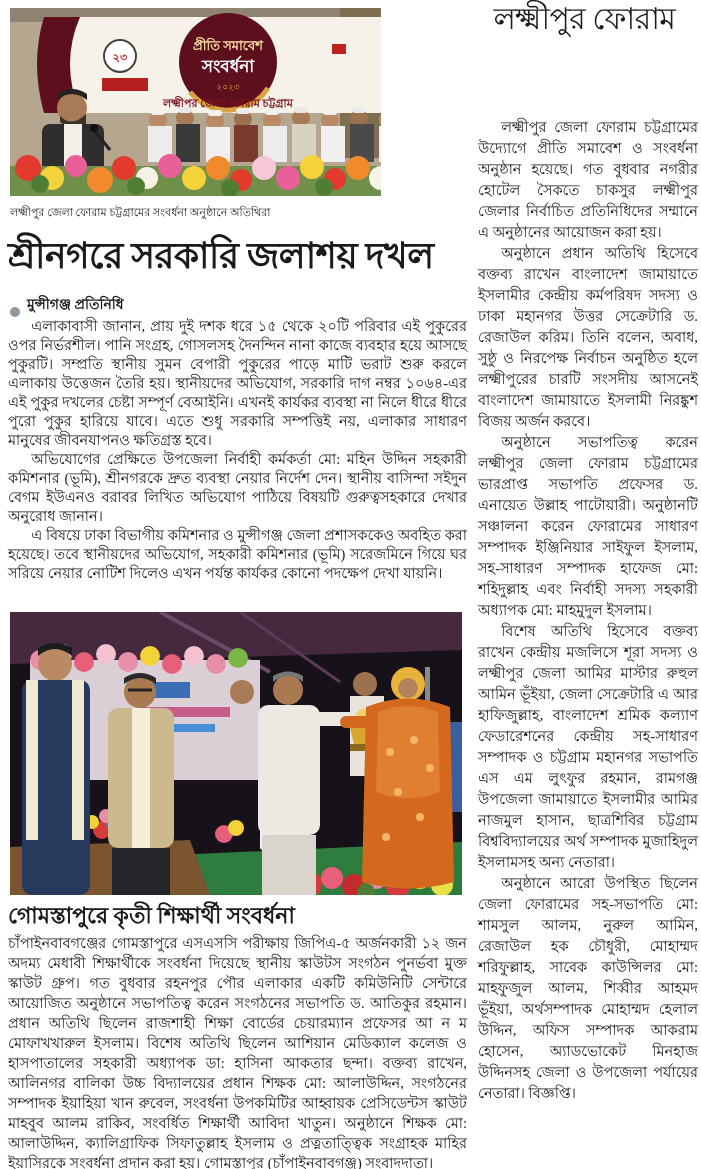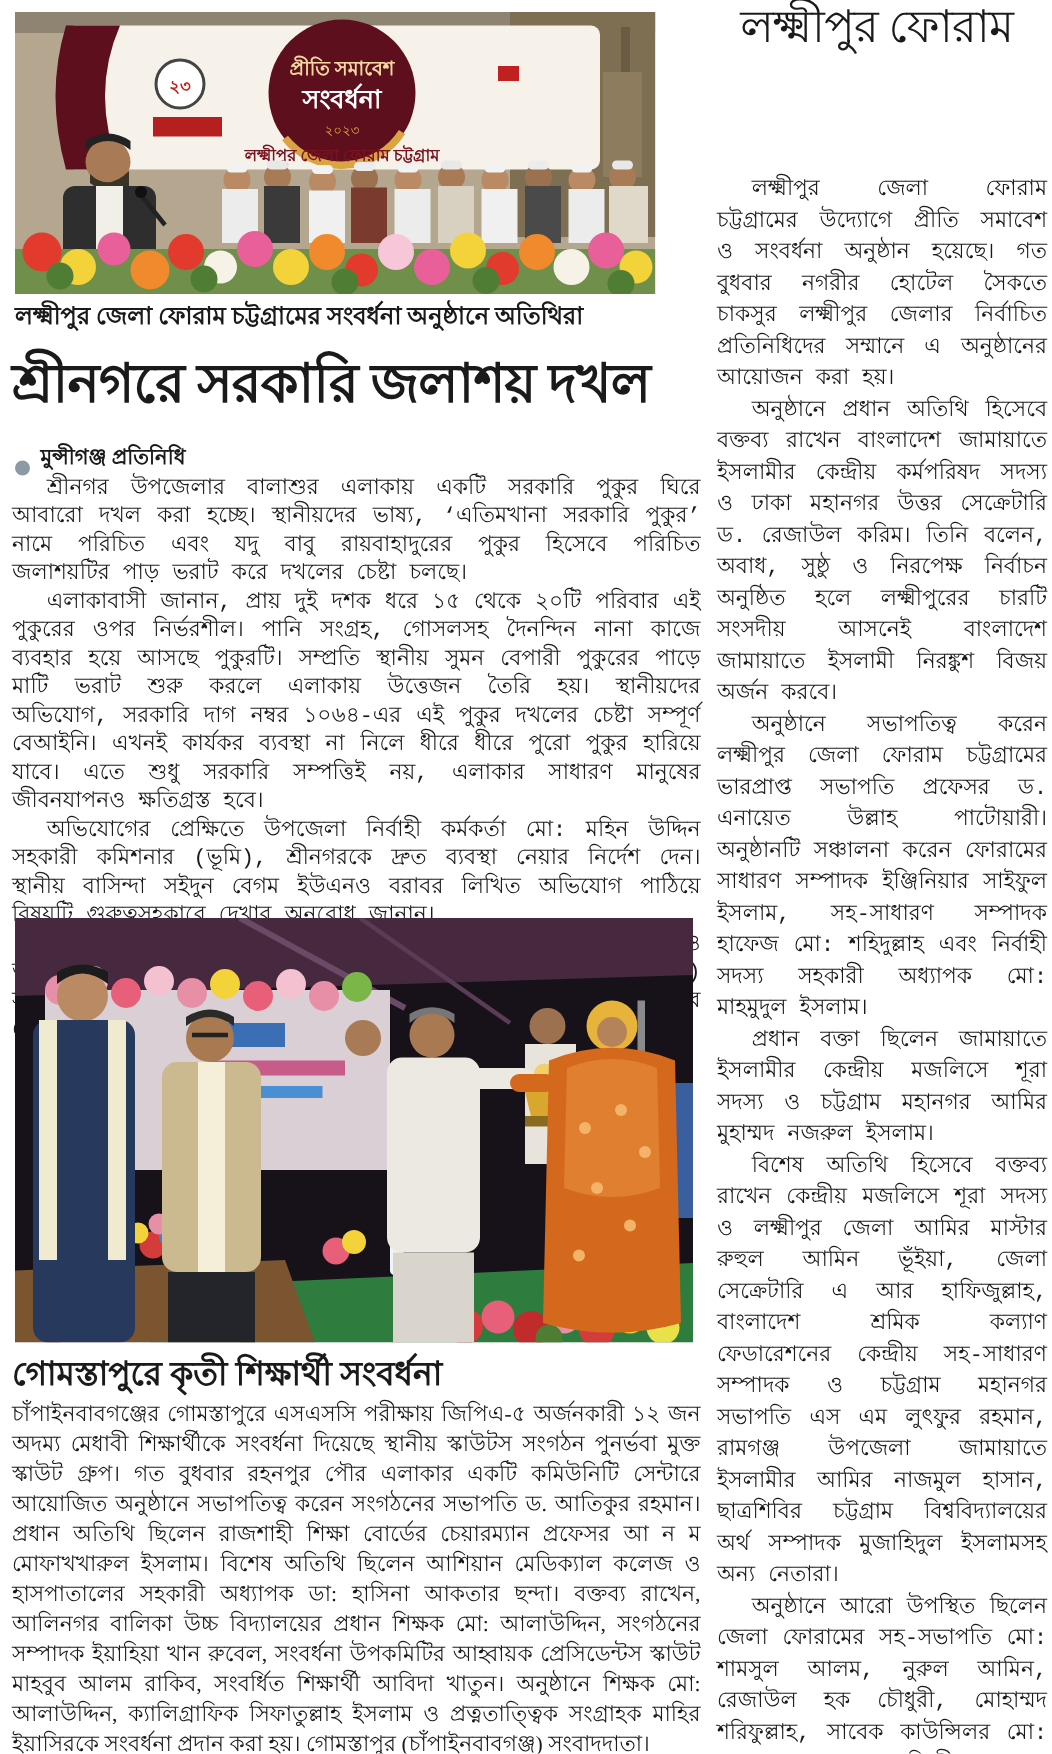--- a/index.html
+++ b/index.html
@@ -1,28 +1,28 @@
 <!DOCTYPE html>
 <html><head>
 <meta charset="utf-8">
 <style>
   html,body{margin:0;padding:0;}
   body{width:701px;height:1169px;background:#ffffff;position:relative;overflow:hidden;
        font-family:"Liberation Serif","DejaVu Serif",serif;color:#1a1a1a;}
   .abs{position:absolute;}
 
   
-  .photo1{left:10px;top:8px;width:427px;height:188px;overflow:hidden;}
+  .photo1{left:10px;top:8px;width:371px;height:188px;overflow:hidden;}
   .photo1 svg,.photo2 svg{display:block;}
-  .caption1{left:10px;top:203px;width:445px;font-weight:bold;font-size:16px;line-height:18px;}
+  .caption1{left:10px;top:203px;width:445px;font-weight:normal;font-size:11px;line-height:18px;}
   .headline1{left:8px;top:233px;width:462px;font-size:36px;font-weight:bold;line-height:46px;letter-spacing:-0.5px;}
   .byline{left:10px;top:293px;width:300px;font-size:14px;font-weight:bold;display:flex;align-items:flex-end;gap:7px;}
   .byline .dot{width:10px;height:10px;border-radius:50%;background:#8d9aa3;display:inline-block;}
   .body1{left:8px;top:317px;width:459px;font-size:14.5px;line-height:19px;text-align:justify;}
-  .body1 p,.bodyr p{margin:0;text-indent:1.6em;font-family:Liberation Mono, monospace;}
+  .body1 p,.bodyr p{margin:0;text-indent:1.6em;}
   .photo2{left:10px;top:612px;width:452px;height:283px;overflow:hidden;}
   .headline2{left:8px;top:901px;width:458px;text-align:left;font-size:22px;font-weight:bold;line-height:30px;}
   .body2{left:8px;top:933px;width:459px;font-size:14.5px;line-height:20px;text-align:justify;}
 
   
   .headliner{left:468px;top:0px;width:233px;text-align:center;font-size:30px;font-weight:normal;line-height:38px;letter-spacing:-0.5px;}
   .bodyr{left:478px;top:117px;width:220px;font-size:14.5px;line-height:21px;text-align:justify;}
 </style>
 </head>
 <body>
@@ -130,21 +130,20 @@
 <div class="abs caption1">লক্ষ্মীপুর জেলা ফোরাম চট্টগ্রামের সংবর্ধনা অনুষ্ঠানে অতিথিরা</div>
 
 <div class="abs headline1">শ্রীনগরে সরকারি জলাশয় দখল</div>
 
 <div class="abs byline">
   <span class="dot"></span>
   <span>মুন্সীগঞ্জ প্রতিনিধি</span>
 </div>
 
 <div class="abs body1">
-  <p>শ্রীনগর উপজেলার বালাশুর এলাকায় একটি সরকারি পুকুর ঘিরে আবারো দখল করা হচ্ছে। স্থানীয়দের ভাষ্য, ‘এতিমখানা সরকারি পুকুর’ নামে পরিচিত এবং যদু বাবু রায়বাহাদুরের পুকুর হিসেবে পরিচিত জলাশয়টির পাড় ভরাট করে দখলের চেষ্টা চলছে।</p>
   <p>এলাকাবাসী জানান, প্রায় দুই দশক ধরে ১৫ থেকে ২০টি পরিবার এই পুকুরের ওপর নির্ভরশীল। পানি সংগ্রহ, গোসলসহ দৈনন্দিন নানা কাজে ব্যবহার হয়ে আসছে পুকুরটি। সম্প্রতি স্থানীয় সুমন বেপারী পুকুরের পাড়ে মাটি ভরাট শুরু করলে এলাকায় উত্তেজন তৈরি হয়। স্থানীয়দের অভিযোগ, সরকারি দাগ নম্বর ১০৬৪-এর এই পুকুর দখলের চেষ্টা সম্পূর্ণ বেআইনি। এখনই কার্যকর ব্যবস্থা না নিলে ধীরে ধীরে পুরো পুকুর হারিয়ে যাবে। এতে শুধু সরকারি সম্পত্তিই নয়, এলাকার সাধারণ মানুষের জীবনযাপনও ক্ষতিগ্রস্ত হবে।</p>
   <p>অভিযোগের প্রেক্ষিতে উপজেলা নির্বাহী কর্মকর্তা মো: মহিন উদ্দিন সহকারী কমিশনার (ভূমি), শ্রীনগরকে দ্রুত ব্যবস্থা নেয়ার নির্দেশ দেন। স্থানীয় বাসিন্দা সইদুন বেগম ইউএনও বরাবর লিখিত অভিযোগ পাঠিয়ে বিষয়টি গুরুত্বসহকারে দেখার অনুরোধ জানান।</p>
   <p>এ বিষয়ে ঢাকা বিভাগীয় কমিশনার ও মুন্সীগঞ্জ জেলা প্রশাসককেও অবহিত করা হয়েছে। তবে স্থানীয়দের অভিযোগ, সহকারী কমিশনার (ভূমি) সরেজমিনে গিয়ে ঘর সরিয়ে নেয়ার নোটিশ দিলেও এখন পর্যন্ত কার্যকর কোনো পদক্ষেপ দেখা যায়নি।</p>
 </div>
 
 <div class="abs photo2">
   <svg width="452" height="283" viewBox="0 0 452 283">
     <rect x="0" y="0" width="452" height="283" fill="#17121a"></rect>
     <polygon points="0,0 452,0 452,38 0,52" fill="#46283f"></polygon>
     <line x1="150" y1="0" x2="260" y2="60" stroke="#6a4a66" stroke-width="4"></line>
@@ -257,16 +256,15 @@
 <div class="abs body2">চাঁপাইনবাবগঞ্জের গোমস্তাপুরে এসএসসি পরীক্ষায় জিপিএ-৫ অর্জনকারী ১২ জন অদম্য মেধাবী শিক্ষার্থীকে সংবর্ধনা দিয়েছে স্থানীয় স্কাউটস সংগঠন পুনর্ভবা মুক্ত স্কাউট গ্রুপ। গত বুধবার রহনপুর পৌর এলাকার একটি কমিউনিটি সেন্টারে আয়োজিত অনুষ্ঠানে সভাপতিত্ব করেন সংগঠনের সভাপতি ড. আতিকুর রহমান। প্রধান অতিথি ছিলেন রাজশাহী শিক্ষা বোর্ডের চেয়ারম্যান প্রফেসর আ ন ম মোফাখখারুল ইসলাম। বিশেষ অতিথি ছিলেন আশিয়ান মেডিক্যাল কলেজ ও হাসপাতালের সহকারী অধ্যাপক ডা: হাসিনা আকতার ছন্দা। বক্তব্য রাখেন, আলিনগর বালিকা উচ্চ বিদ্যালয়ের প্রধান শিক্ষক মো: আলাউদ্দিন, সংগঠনের সম্পাদক ইয়াহিয়া খান রুবেল, সংবর্ধনা উপকমিটির আহ্বায়ক প্রেসিডেন্টস স্কাউট মাহবুব আলম রাকিব, সংবর্ধিত শিক্ষার্থী আবিদা খাতুন। অনুষ্ঠানে শিক্ষক মো: আলাউদ্দিন, ক্যালিগ্রাফিক সিফাতুল্লাহ ইসলাম ও প্রত্নতাত্ত্বিক সংগ্রাহক মাহির ইয়াসিরকে সংবর্ধনা প্রদান করা হয়। গোমস্তাপুর (চাঁপাইনবাবগঞ্জ) সংবাদদাতা।</div>
 
 <div class="abs headliner">
   <div>লক্ষ্মীপুর ফোরাম</div>
 </div>
 
 <div class="abs bodyr">
   <p>লক্ষ্মীপুর জেলা ফোরাম চট্টগ্রামের উদ্যোগে প্রীতি সমাবেশ ও সংবর্ধনা অনুষ্ঠান হয়েছে। গত বুধবার নগরীর হোটেল সৈকতে চাকসুর লক্ষ্মীপুর জেলার নির্বাচিত প্রতিনিধিদের সম্মানে এ অনুষ্ঠানের আয়োজন করা হয়।</p>
   <p>অনুষ্ঠানে প্রধান অতিথি হিসেবে বক্তব্য রাখেন বাংলাদেশ জামায়াতে ইসলামীর কেন্দ্রীয় কর্মপরিষদ সদস্য ও ঢাকা মহানগর উত্তর সেক্রেটারি ড. রেজাউল করিম। তিনি বলেন, অবাধ, সুষ্ঠু ও নিরপেক্ষ নির্বাচন অনুষ্ঠিত হলে লক্ষ্মীপুরের চারটি সংসদীয় আসনেই বাংলাদেশ জামায়াতে ইসলামী নিরঙ্কুশ বিজয় অর্জন করবে।</p>
   <p>অনুষ্ঠানে সভাপতিত্ব করেন লক্ষ্মীপুর জেলা ফোরাম চট্টগ্রামের ভারপ্রাপ্ত সভাপতি প্রফেসর ড. এনায়েত উল্লাহ পাটোয়ারী। অনুষ্ঠানটি সঞ্চালনা করেন ফোরামের সাধারণ সম্পাদক ইঞ্জিনিয়ার সাইফুল ইসলাম, সহ-সাধারণ সম্পাদক হাফেজ মো: শহিদুল্লাহ এবং নির্বাহী সদস্য সহকারী অধ্যাপক মো: মাহমুদুল ইসলাম।</p>
-  <p>প্রধান বক্তা ছিলেন জামায়াতে ইসলামীর কেন্দ্রীয় মজলিসে শূরা সদস্য ও চট্টগ্রাম মহানগর আমির মুহাম্মদ নজরুল ইসলাম।</p>
   <p>বিশেষ অতিথি হিসেবে বক্তব্য রাখেন কেন্দ্রীয় মজলিসে শূরা সদস্য ও লক্ষ্মীপুর জেলা আমির মাস্টার রুহুল আমিন ভূঁইয়া, জেলা সেক্রেটারি এ আর হাফিজুল্লাহ, বাংলাদেশ শ্রমিক কল্যাণ ফেডারেশনের কেন্দ্রীয় সহ-সাধারণ সম্পাদক ও চট্টগ্রাম মহানগর সভাপতি এস এম লুৎফুর রহমান, রামগঞ্জ উপজেলা জামায়াতে ইসলামীর আমির নাজমুল হাসান, ছাত্রশিবির চট্টগ্রাম বিশ্ববিদ্যালয়ের অর্থ সম্পাদক মুজাহিদুল ইসলামসহ অন্য নেতারা।</p>
   <p>অনুষ্ঠানে আরো উপস্থিত ছিলেন জেলা ফোরামের সহ-সভাপতি মো: শামসুল আলম, নুরুল আমিন, রেজাউল হক চৌধুরী, মোহাম্মদ শরিফুল্লাহ, সাবেক কাউন্সিলর মো: মাহফুজুল আলম, শিব্বীর আহমদ ভূঁইয়া, অর্থসম্পাদক মোহাম্মদ হেলাল উদ্দিন, অফিস সম্পাদক আকরাম হোসেন, অ্যাডভোকেট মিনহাজ উদ্দিনসহ জেলা ও উপজেলা পর্যায়ের নেতারা। বিজ্ঞপ্তি।</p>
 </div>
 
 </body></html>

